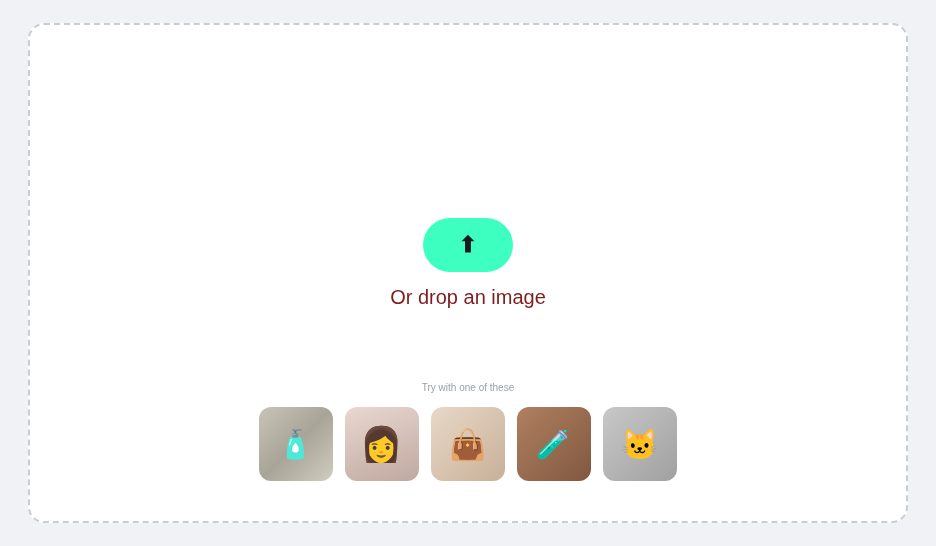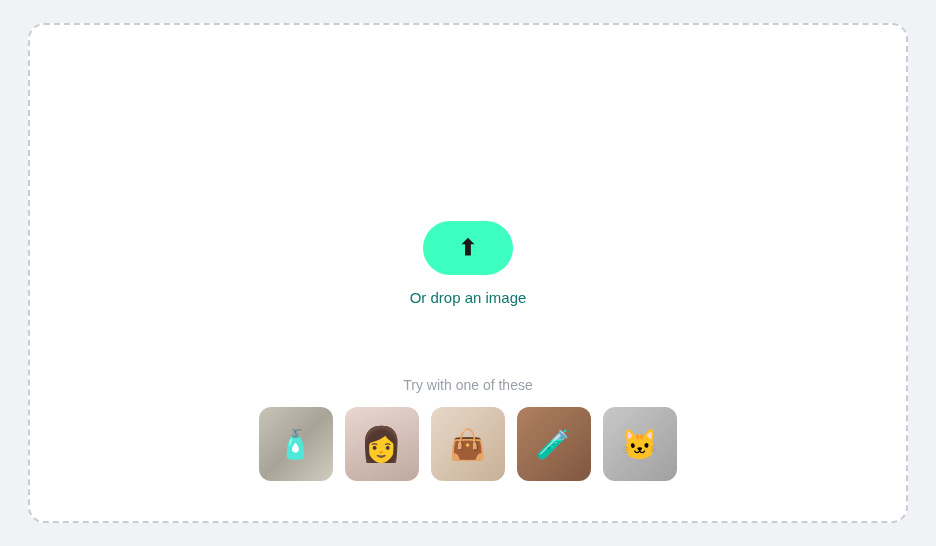--- a/index.html
+++ b/index.html
@@ -53,37 +53,37 @@
       cursor: pointer;
       letter-spacing: 0.01em;
     }
 
     .upload-icon {
       font-size: 22px;
       line-height: 1;
     }
 
     .drop-text {
-      color: #0f766e;
-      font-size: 15px;
+      color: #7f1d1d;
+      font-size: 20px;
       margin-top: 2px;
     }
 
     .sample-section {
       position: absolute;
       bottom: 40px;
       display: flex;
       flex-direction: column;
       align-items: center;
       gap: 14px;
     }
 
     .sample-label {
       color: #9aa0aa;
-      font-size: 14px;
+      font-size: 10px;
     }
 
     .sample-images {
       display: flex;
       gap: 12px;
       align-items: center;
     }
 
     .sample-thumb {
       width: 74px;

